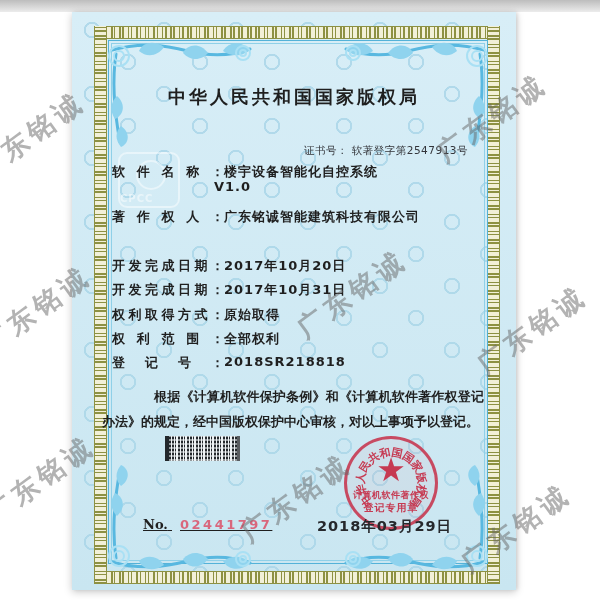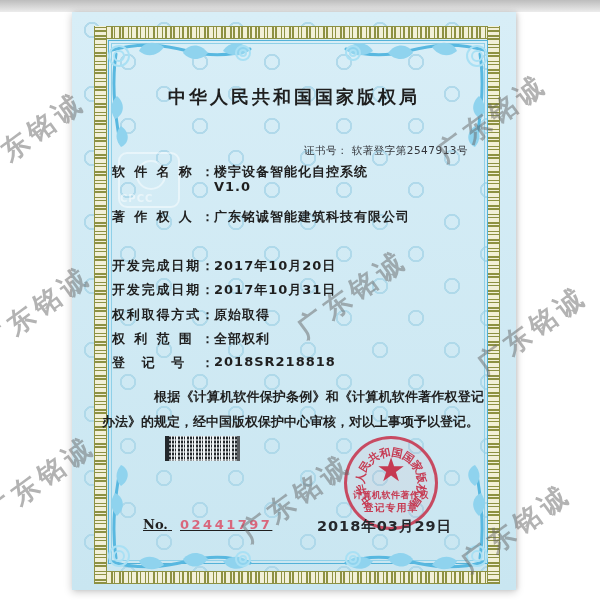--- a/index.html
+++ b/index.html
@@ -45,21 +45,21 @@
   .corner.br{right:28px;bottom:16px;transform:scaleY(-1);}
   
   .authority{position:absolute;left:0;top:73px;width:100%;text-align:center;
     font-family:"DejaVu Serif","Liberation Serif",serif;
     font-size:18px;font-weight:700;letter-spacing:3px;}
   .cert-title{position:absolute;left:0;top:98px;width:100%;text-align:center;
     font-family:"DejaVu Serif","Liberation Serif",serif;
     font-size:25px;font-weight:700;letter-spacing:2px;}
   .certno{position:absolute;top:132px;right:48px;font-size:10.5px;color:#33353a;letter-spacing:.5px;margin-left:40px;}
   .field{position:absolute;left:40px;display:flex;font-size:13px;font-weight:600;}
-  .flabel{display:inline-block;width:102px;text-align:justify;text-align-last:justify;}
+  .flabel{display:inline-block;width:112px;text-align:justify;text-align-last:justify;}
   .fvalue{display:inline-block;letter-spacing:1px;}
   .version{position:absolute;left:142px;font-size:13px;font-weight:600;letter-spacing:1px;}
   .statement{position:absolute;left:30px;top:372px;width:382px;
     font-size:13px;font-weight:600;line-height:25px;text-indent:52px;text-align:justify;}
   
   .cpcc{position:absolute;left:46px;top:140px;width:58px;height:52px;
     border:2px solid rgba(255,255,255,.85);border-radius:9px;opacity:.55;
     color:#eef9ff;display:flex;flex-direction:column;align-items:flex-start;justify-content:flex-end;}
   .cpcc .ring{position:absolute;top:6px;left:50%;margin-left:-13px;width:26px;height:26px;
     border:2px solid rgba(255,255,255,.85);border-radius:50%;}

